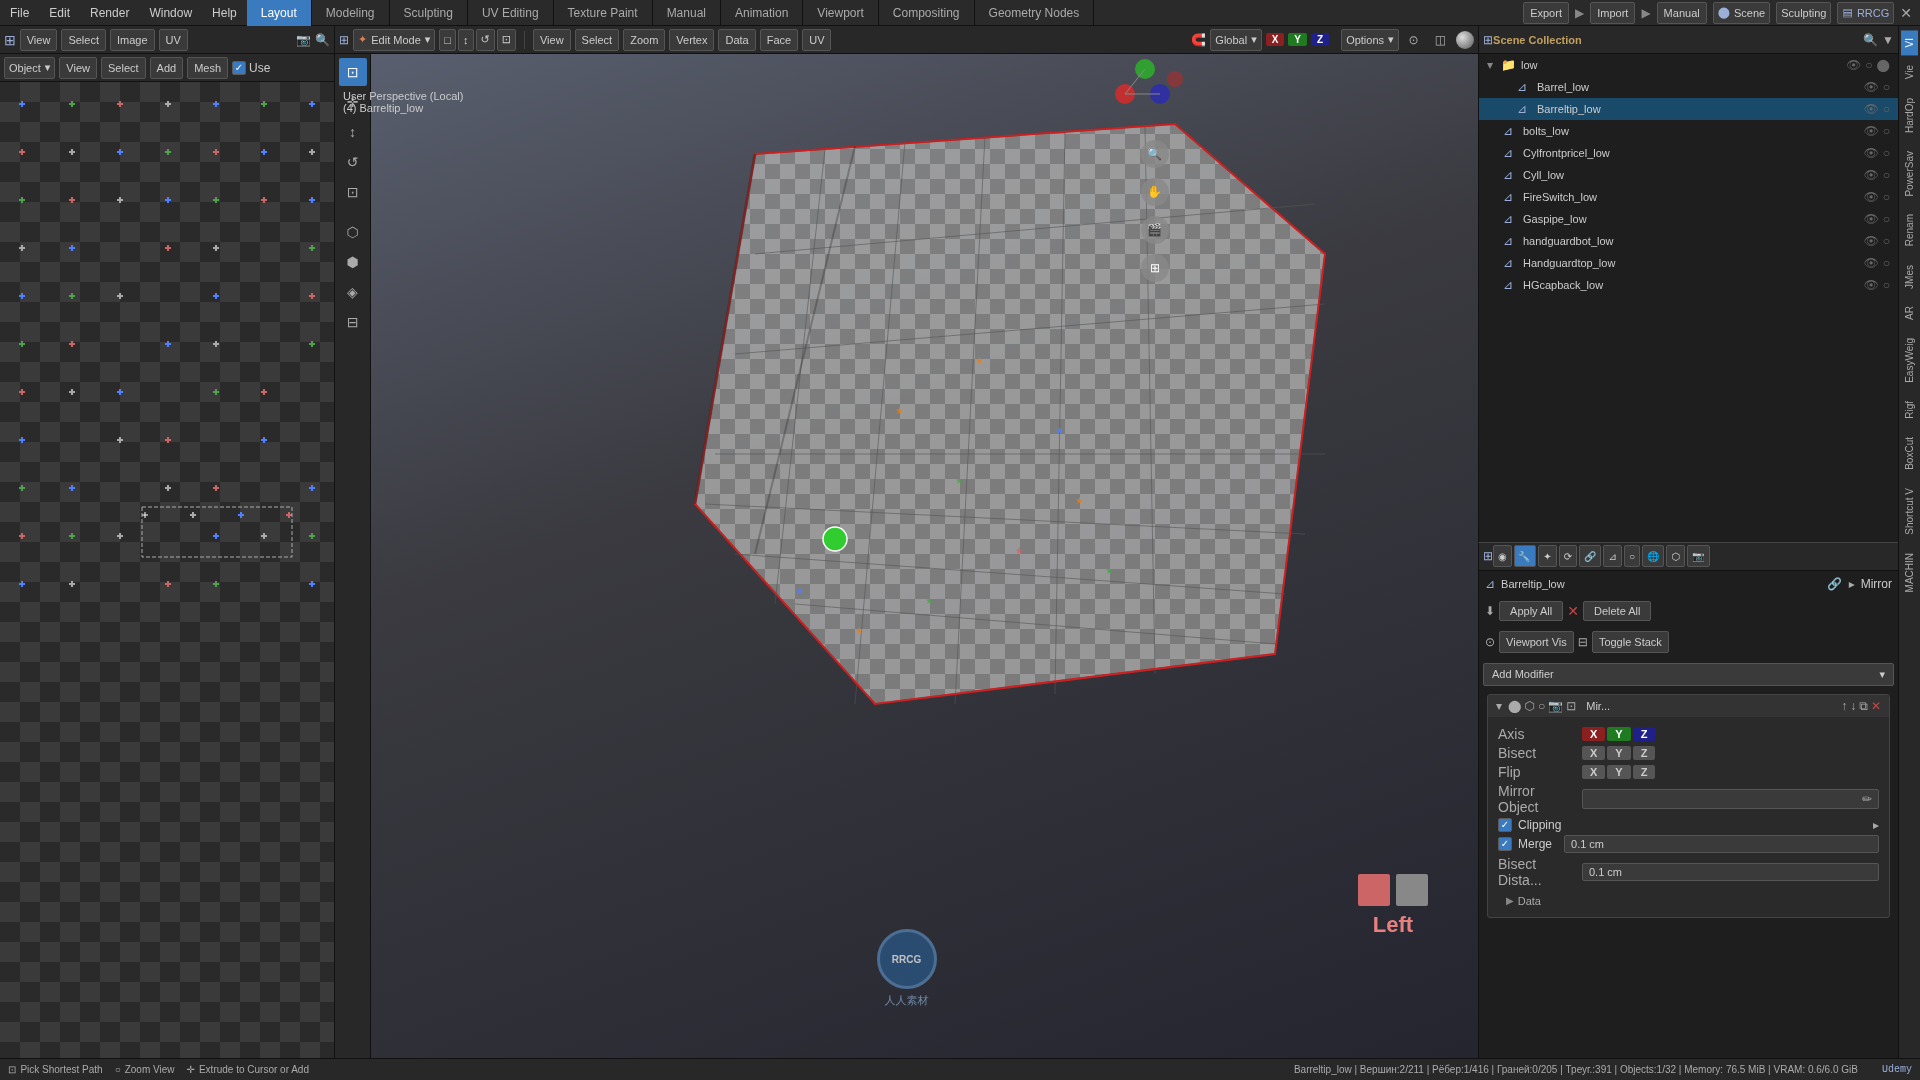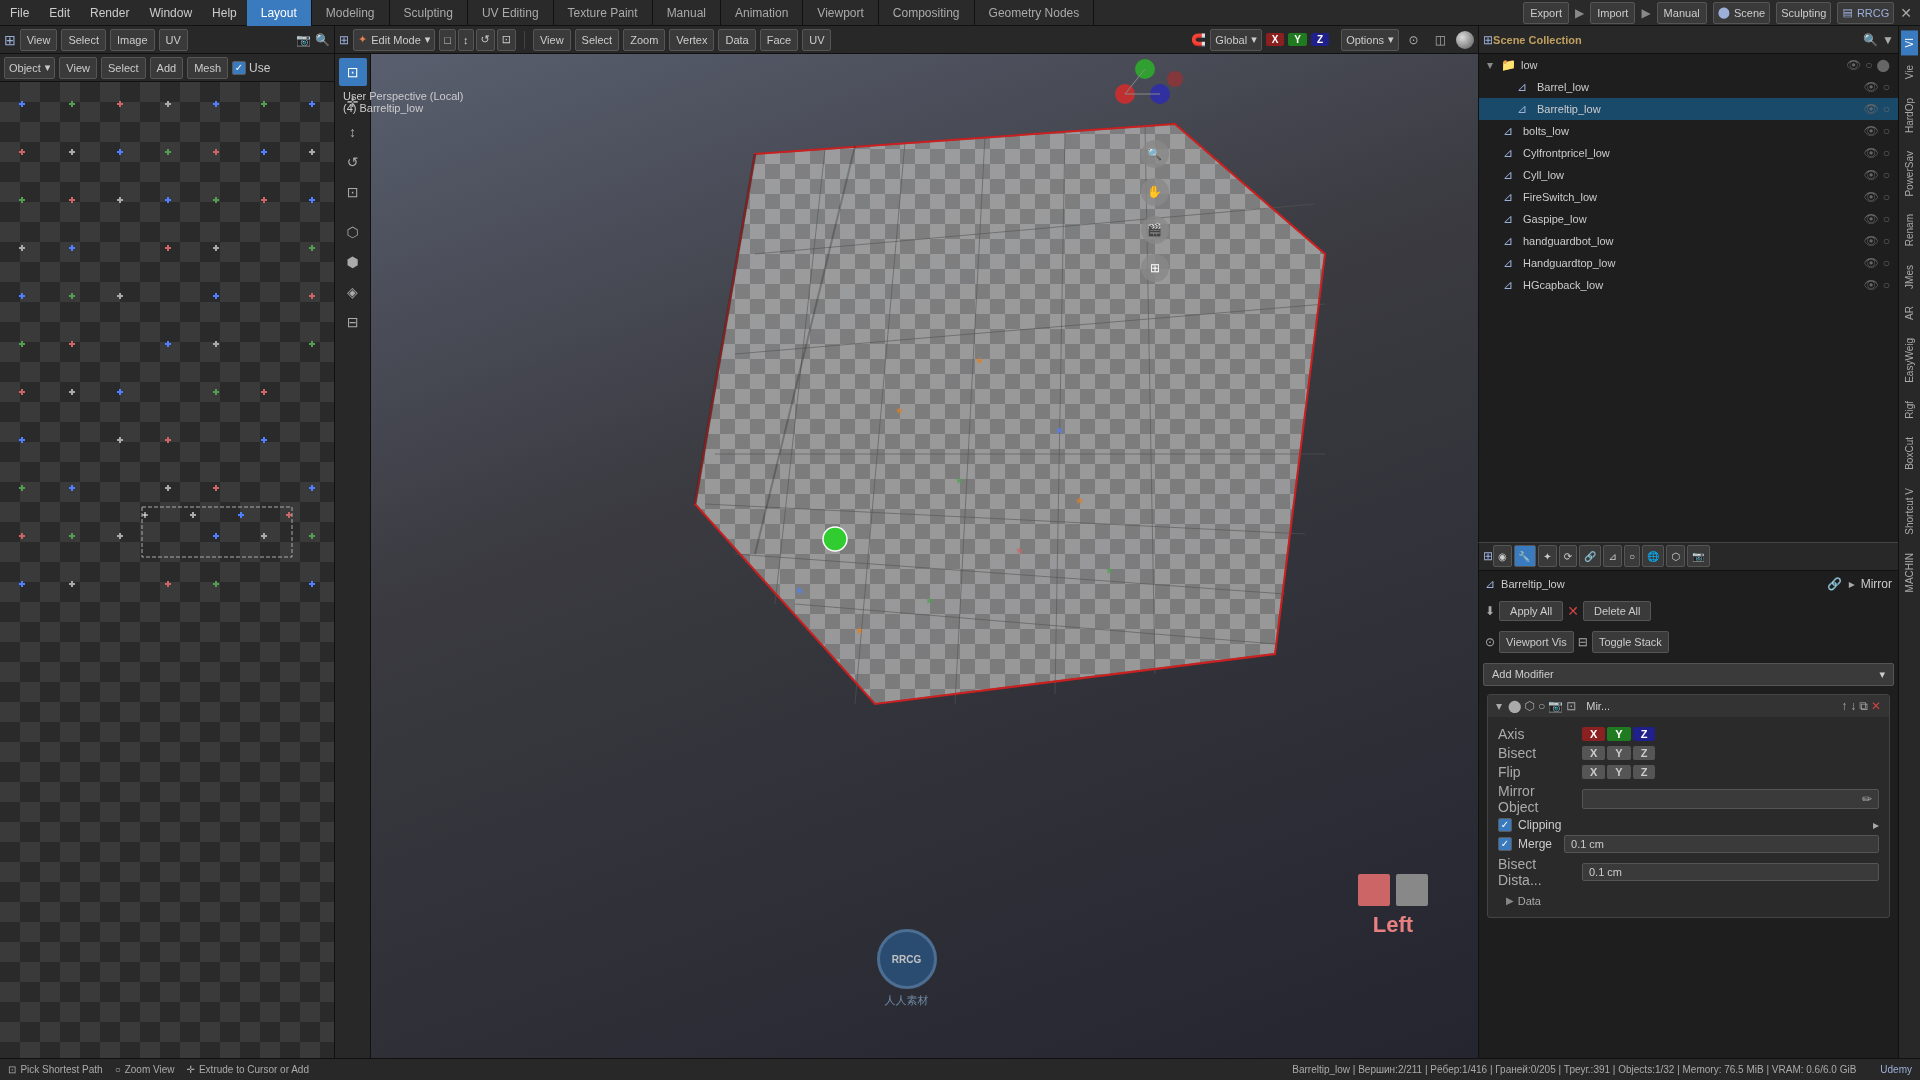--- a/index.html
+++ b/index.html
@@ -848,15 +848,15 @@
     <div class="status-item">
       <span style="color:#aaa;">○</span>
       <span>Zoom View</span>
     </div>
     <div class="status-item">
       <span style="color:#aaa;">✛</span>
       <span>Extrude to Cursor or Add</span>
     </div>
     <div style="flex:1;"></div>
     <span>Barreltip_low | Вершин:2/211 | Рёбер:1/416 | Граней:0/205 | Треуг.:391 | Objects:1/32 | Memory: 76.5 MiB | VRAM: 0.6/6.0 GiB</span>
-    <span style="color:#9bafd9; margin-left:12px;">Udemy</span>
+    <span style="color:#9bafd9; margin-left:12px;font-family:Liberation Mono, monospace;">Udemy</span>
   </div>
 </div>
 
 </body></html>

